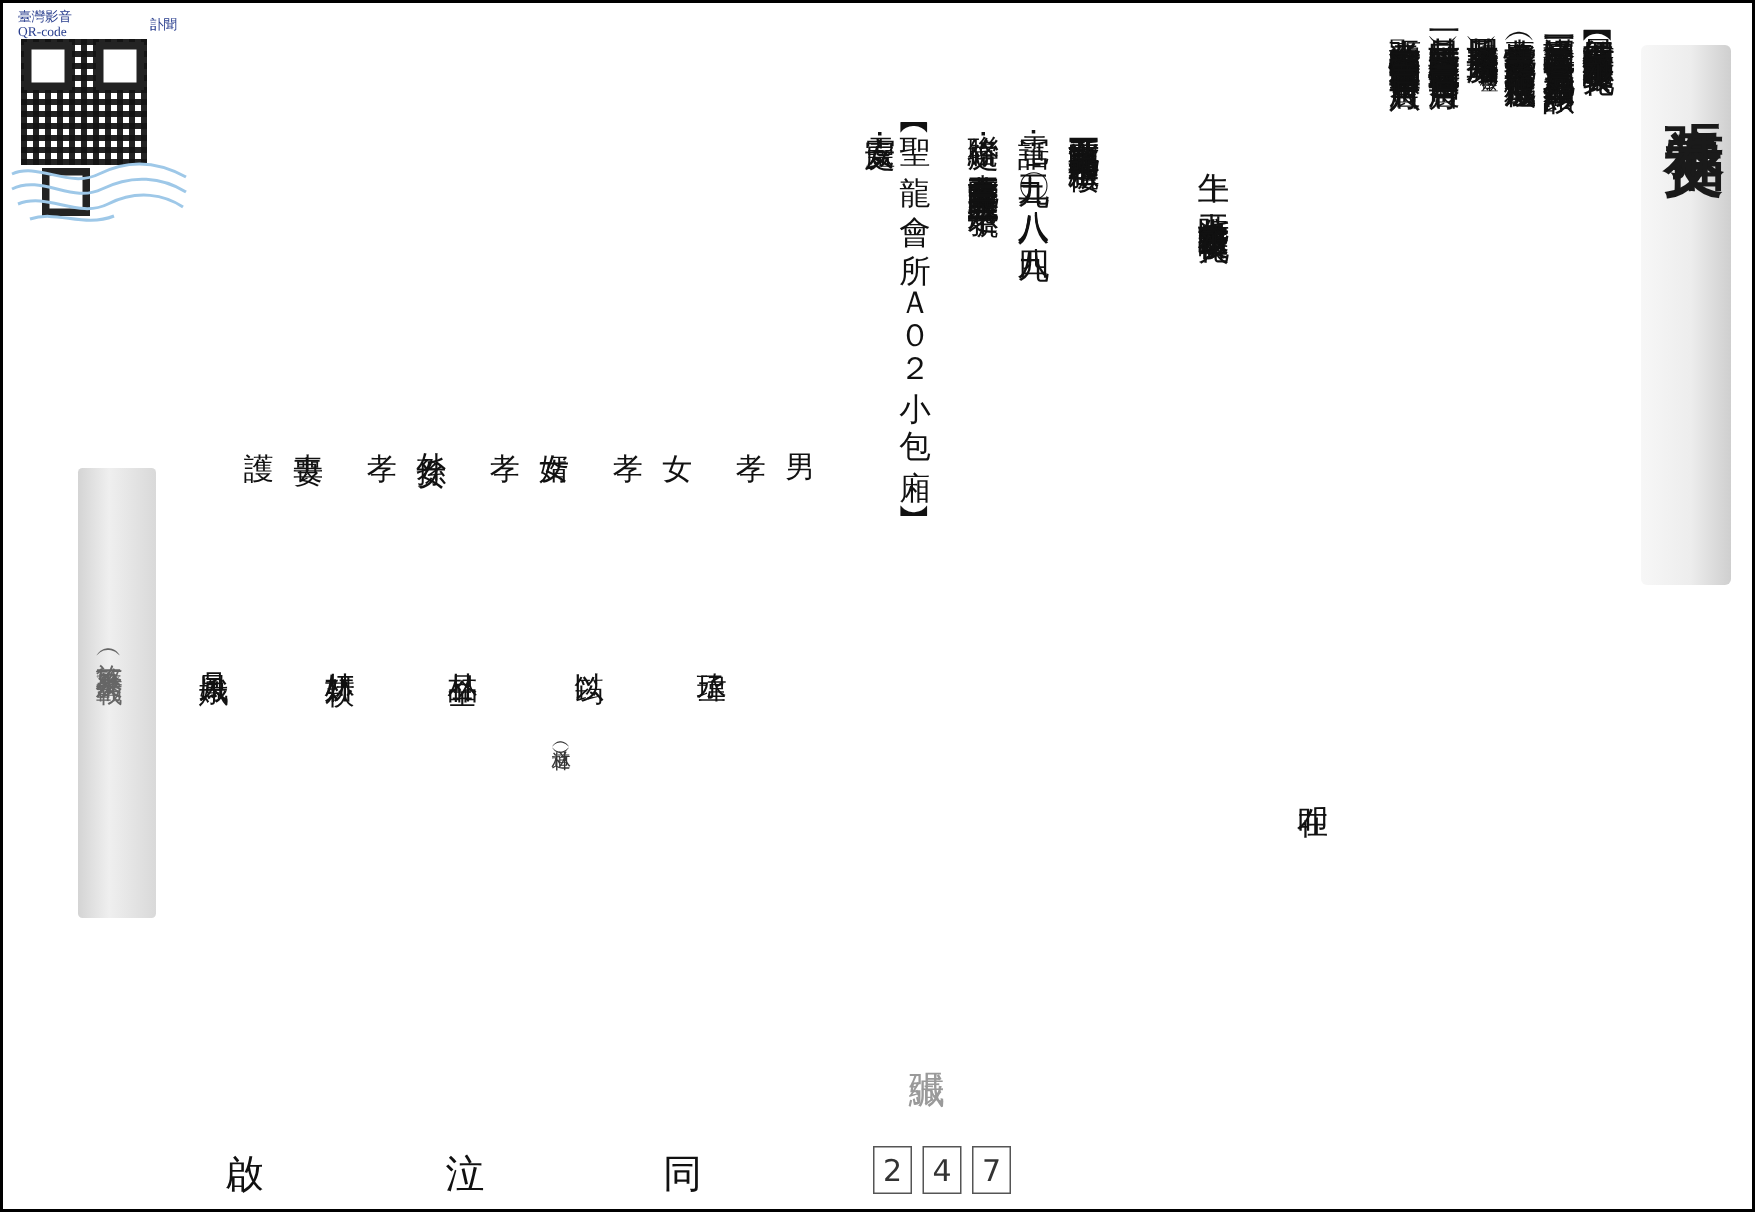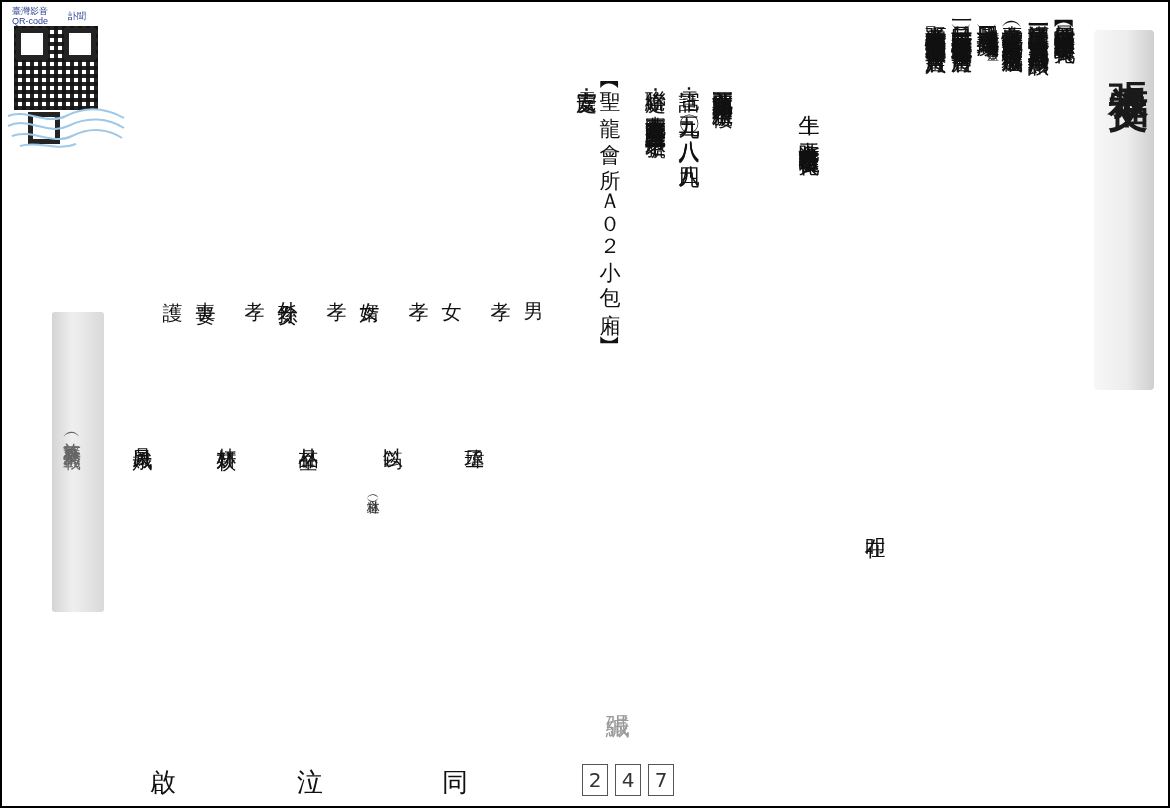--- a/index.html
+++ b/index.html
@@ -147,21 +147,21 @@
     left:60px;top:424px;
     font-size:18px;
     color:#666;
     letter-spacing:2px;
   }
 
   
   .logo{
     position:absolute;left:10px;top:4px;
     font-size:9px;color:#2a3f8f;
-    font-family:Liberation Sans, sans-serif;
+    font-family:Liberation Serif, serif;
     line-height:1.15;
   }
   .qr{
     position:absolute;left:12px;top:24px;
     width:84px;height:84px;
     background:
       repeating-linear-gradient(90deg,#111 0 4px,#fff 4px 8px),
       repeating-linear-gradient(0deg,#111 0 4px,#fff 4px 8px);
     background-blend-mode:multiply;
     opacity:.92;
@@ -183,21 +183,21 @@
 </head>
 <body>
 
 <div class="page">
 
   <div class="logo">
     <div>臺灣影音</div>
     <div>QR-code</div>
   </div>
   <div style="position:absolute;left:66px;top:2px;">
-    <span class="logo cn" style="position:static;">訃聞</span>
+    <span class="logo cn" style="position:static;margin-left:32px;">訃聞</span>
   </div>
   <div class="qr">
       <span class="qr-b"></span>
     </div>
   <svg class="wave" viewBox="0 0 120 46">
     <path d="M2 10 C20 2, 40 20, 60 10 S100 2, 118 12" stroke="#9ec8e8" fill="none" stroke-width="2"></path>
     <path d="M2 20 C22 10, 42 30, 62 20 S102 12, 118 22" stroke="#9ec8e8" fill="none" stroke-width="2"></path>
     <path d="M6 30 C26 22, 46 40, 66 30 S104 24, 116 32" stroke="#9ec8e8" fill="none" stroke-width="2"></path>
     <path d="M14 40 C32 34, 50 46, 70 38" stroke="#9ec8e8" fill="none" stroke-width="2"></path>
   </svg>

